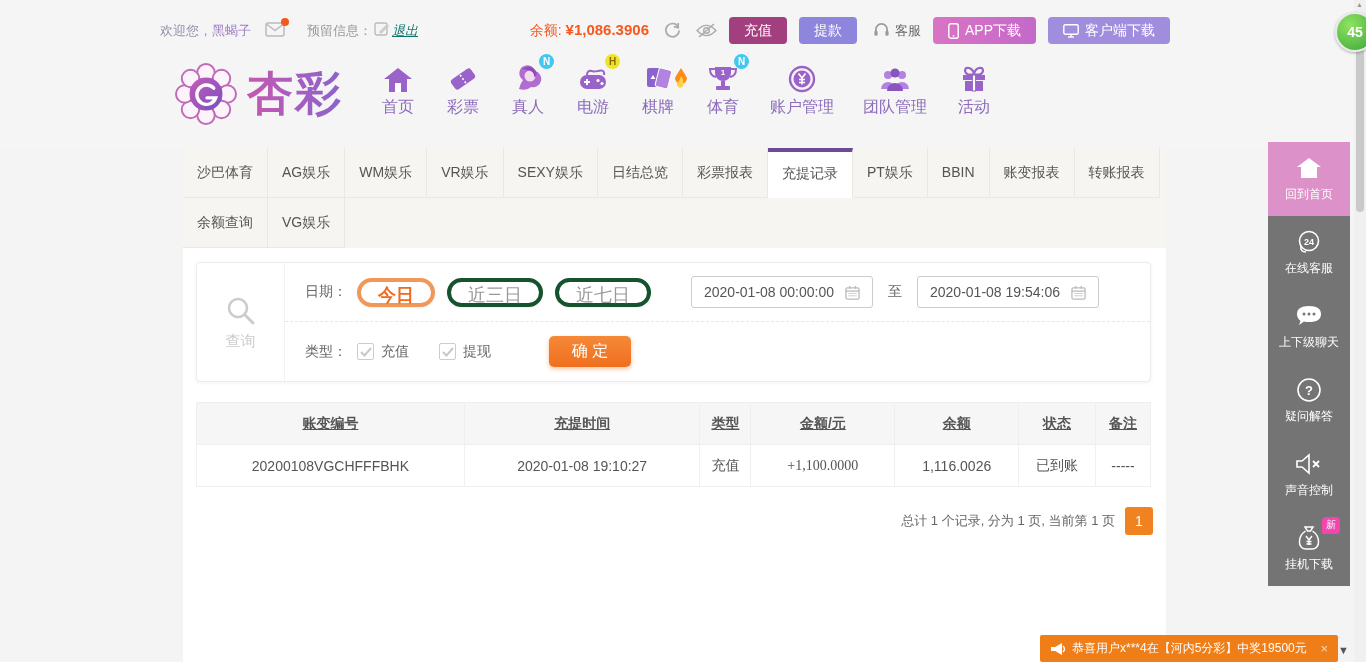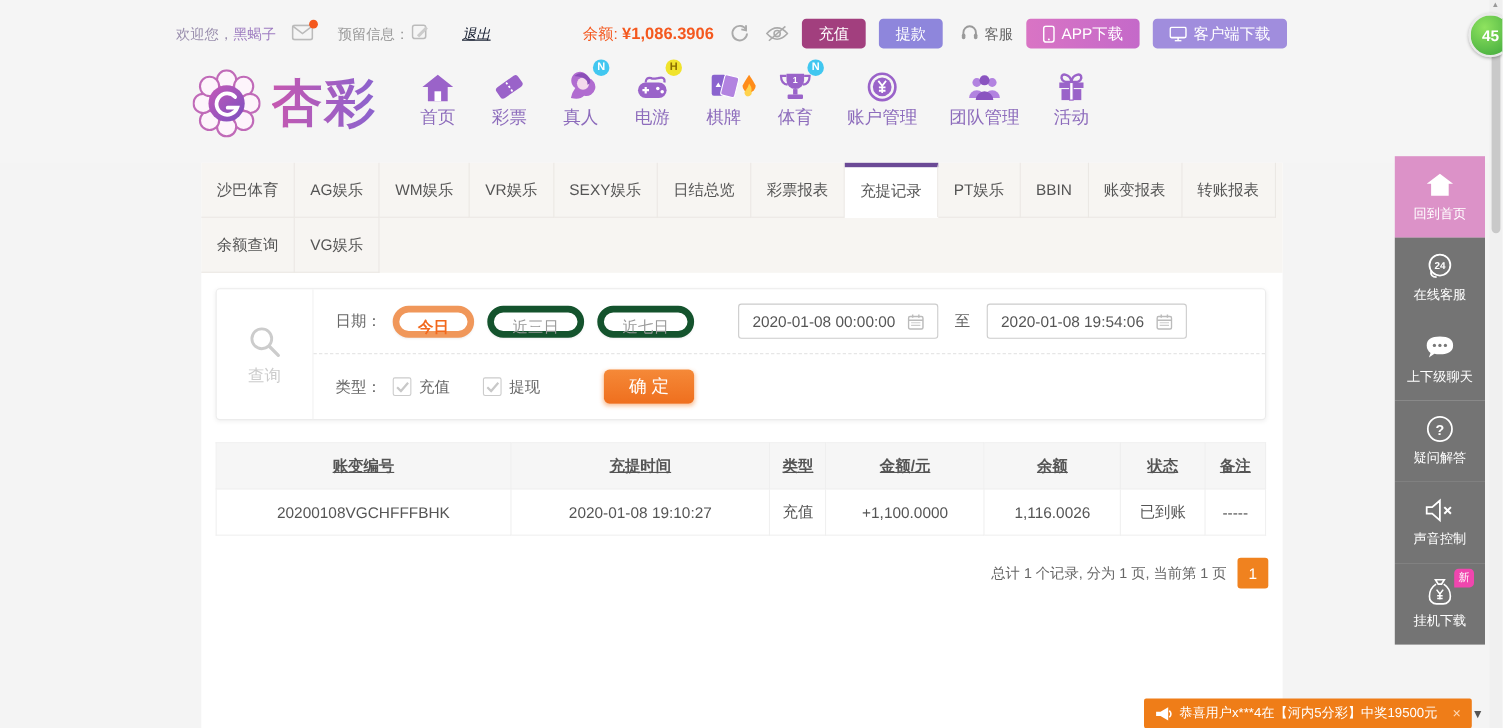--- a/index.html
+++ b/index.html
@@ -10,21 +10,21 @@
   
   .topbar { position:absolute; top:0; left:0; right:0; height:45px; background:#f5f5f5;
             display:flex; align-items:center; justify-content:space-between;
             padding:16px 196px 0 160px; font-size:13px; color:#999; }
   .tb-left, .tb-right { display:flex; align-items:center; }
   .welcome { color:#9a8fae; }
   .username { color:#9e7cc1; }
   .mail-wrap { position:relative; margin:0 22px 0 14px; cursor:pointer; }
   .mail-dot { position:absolute; right:-4px; top:-4px; width:8px; height:8px; border-radius:50%; background:#f4581e; }
   .reserved { color:#999; }
-  .logout { color:#0f172a; font-style:italic; text-decoration:underline; margin-left:30px; cursor:pointer; }
+  .logout { color:#0f766e; font-style:italic; text-decoration:underline; margin-left:2px; cursor:pointer; }
   .edit-icon { margin-left:2px; cursor:pointer; }
   .balance { color:#f4581e; font-size:14px; }
   .balance b { font-size:15px; font-weight:bold; margin-left:4px; }
   .round-icon { margin-left:14px; cursor:pointer; display:flex; align-items:center; }
   .tb-btn { height:27px; border:none; border-radius:4px; color:#fff; font-size:14px;
             padding:0 15px; margin-left:12px; cursor:pointer; display:flex; align-items:center; gap:6px; }
   .btn-deposit { background:#a23f7e; }
   .btn-withdraw { background:#8e86dc; }
   .service { display:flex; align-items:center; gap:5px; color:#666; margin-left:16px; cursor:pointer; }
   .btn-app { background:linear-gradient(90deg,#d974c4,#c469c9); }
@@ -59,41 +59,41 @@
   .filter-card { margin:14px 13px 0; width:955px; height:120px; background:#fff;
                  border:1px solid #ececec; border-radius:4px; box-shadow:0 1px 4px rgba(0,0,0,.05);
                  display:flex; }
   .f-left { width:88px; border-right:1px solid #f2f2f2; display:flex; flex-direction:column;
             align-items:center; justify-content:center; color:#ccc; gap:4px; }
   .f-left span { font-size:15px; }
   .f-right { flex:1; display:flex; flex-direction:column; }
   .f-row { height:59px; display:flex; align-items:center; padding-left:20px; }
   .f-row.first { border-bottom:1px dashed #e6e6e6; }
   .f-label { font-size:14px; color:#666; margin-right:10px; }
-  .pill { height:29px; line-height:27px; padding:0 17px; border:6px solid #14532d; border-radius:15px;
-          background:#fff; color:#999; font-size:14px; margin-right:12px; cursor:pointer;
+  .pill { height:29px; line-height:27px; padding:0 17px; border:4px solid #14532d; border-radius:15px;
+          background:#fff; color:#999; font-size:18px; margin-right:12px; cursor:pointer;
           box-shadow:0 1px 2px rgba(0,0,0,.07);text-align:center; }
   .pill.active { border-color:#f0975a; color:#f2681c; font-weight:bold; }
   .date-input { width:182px; height:32px; border:1px solid #ccc; border-radius:3px; background:#fff;
                 display:flex; align-items:center; justify-content:space-between; padding:0 12px;
                 color:#555; font-size:14px; cursor:text; }
   .date-from { margin-left:28px; }
   .to-sep { margin:0 15px; color:#666; font-size:14px; }
   .chk-wrap { display:flex; align-items:center; margin-right:30px; cursor:pointer; }
   .chk { width:17px; height:17px; border:1px solid #ccc; border-radius:2px; background:#fff;
          display:flex; align-items:center; justify-content:center; margin-right:7px; }
   .chk-label { font-size:14px; color:#666; }
   .confirm-btn { width:82px; height:31px; margin-left:28px; background:linear-gradient(#f58938,#ef6f1e);
                  border:none; border-radius:5px; color:#fff; font-size:16px; cursor:pointer;
                  box-shadow:0 2px 4px rgba(240,120,30,.45); }
 
   table.records { margin:20px 13px 0; width:955px; border-collapse:collapse; }
   .records th { background:#f6f6f6; border:1px solid #efefef; height:42px; font-size:14px; color:#555; font-weight:bold;text-decoration:underline; }
   .records td { border:1px solid #f0f0f0; height:42px; font-size:14px; color:#555; text-align:center; background:#fff; }
-  .amount { color:#e03333; }
+  .amount { color:#e03333;font-family:Liberation Serif, serif; }
   .status-ok { color:#44ab44; }
   .note { color:#aaa; }
 
   .pagination { margin:20px 13px 0; display:flex; justify-content:flex-end; align-items:center; gap:10px; }
   .page-summary { font-size:13px; color:#666; }
   .page-btn { width:28px; height:28px; background:#f0821f; color:#fff; border:none; border-radius:3px;
               font-size:14px; line-height:28px; text-align:center; cursor:pointer; }
 
   
   .sidebar { position:absolute; right:16px; top:142px; width:82px; z-index:30; }

